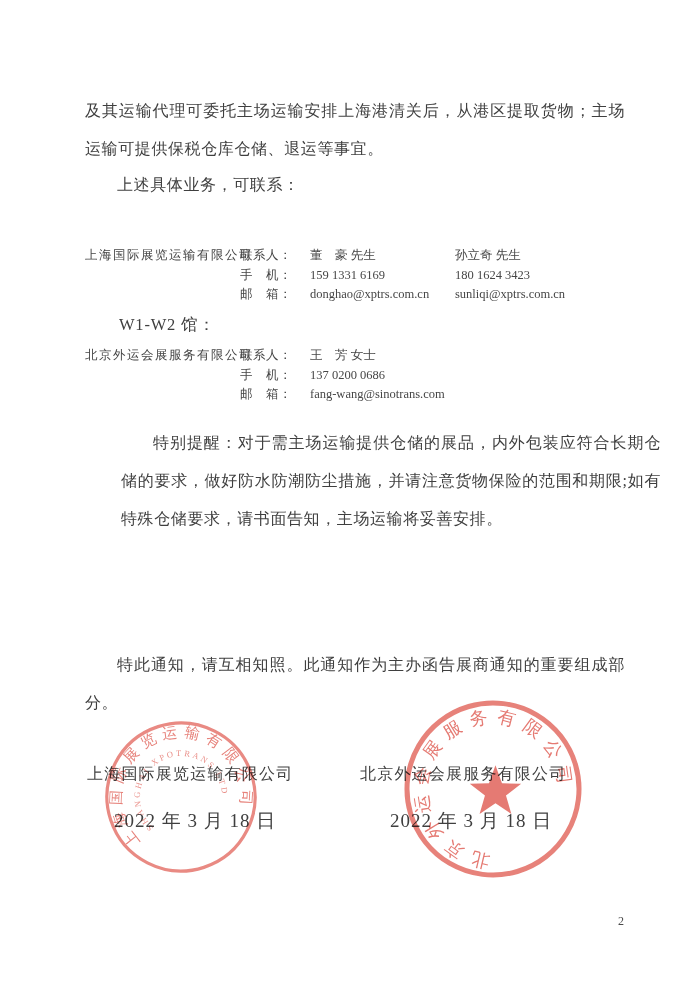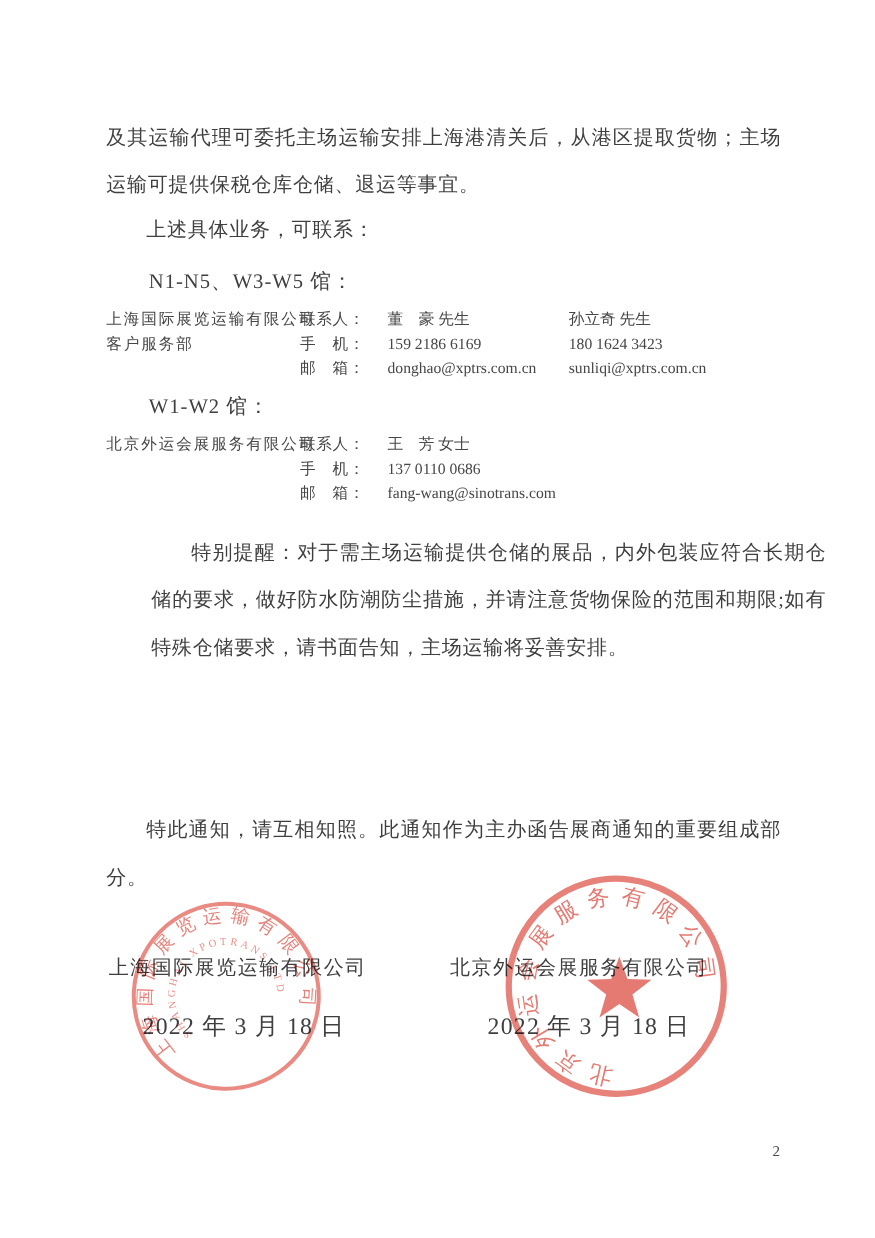--- a/index.html
+++ b/index.html
@@ -70,35 +70,33 @@
 </style>
 </head>
 <body>
 
 <div class="doc">
 
   <p class="abs para" style="left:85px; top:92px;">及其运输代理可委托主场运输安排上海港清关后，从港区提取货物；主场运输可提供保税仓库仓储、退运等事宜。</p>
 
   <p class="abs para indent" style="left:85px; top:166px;">上述具体业务，可联系：</p>
 
-  <div class="abs sec-heading" style="left:119px; top:214px;">N1-N5、W3-W5 馆：</div>
 
   <div class="abs contact-table" style="left:85px; top:246px; height:62px;">
     <div class="ct-col ct-company">
       <div>上海国际展览运输有限公司</div>
-      <div>客户服务部</div>
     </div>
     <div class="ct-col ct-labels">
       <div>联系人：</div>
       <div>手　机：</div>
       <div>邮　箱：</div>
     </div>
     <div class="ct-col ct-val1">
       <div>董　豪 先生</div>
-      <div>159 2186 6169</div>
+      <div>159 1331 6169</div>
       <div>donghao@xptrs.com.cn</div>
     </div>
     <div class="ct-col ct-val2">
       <div>孙立奇 先生</div>
       <div>180 1624 3423</div>
       <div>sunliqi@xptrs.com.cn</div>
     </div>
   </div>
 
   <div class="abs sec-heading" style="left:119px; top:314px;">W1-W2 馆：</div>
@@ -107,21 +105,21 @@
     <div class="ct-col ct-company">
       <div>北京外运会展服务有限公司</div>
     </div>
     <div class="ct-col ct-labels">
       <div>联系人：</div>
       <div>手　机：</div>
       <div>邮　箱：</div>
     </div>
     <div class="ct-col ct-val1">
       <div>王　芳 女士</div>
-      <div>137 0110 0686</div>
+      <div>137 0200 0686</div>
       <div>fang-wang@sinotrans.com</div>
     </div>
   </div>
 
   <p class="abs para indent" style="left:73px; top:424px;margin-left:48px;">特别提醒：对于需主场运输提供仓储的展品，内外包装应符合长期仓储的要求，做好防水防潮防尘措施，并请注意货物保险的范围和期限;如有特殊仓储要求，请书面告知，主场运输将妥善安排。</p>
 
 
   <p class="abs para indent" style="left:85px; top:646px;">特此通知，请互相知照。此通知作为主办函告展商通知的重要组成部分。</p>
 
   <div class="abs sig-company" style="left:87px; top:764px;">上海国际展览运输有限公司</div>

